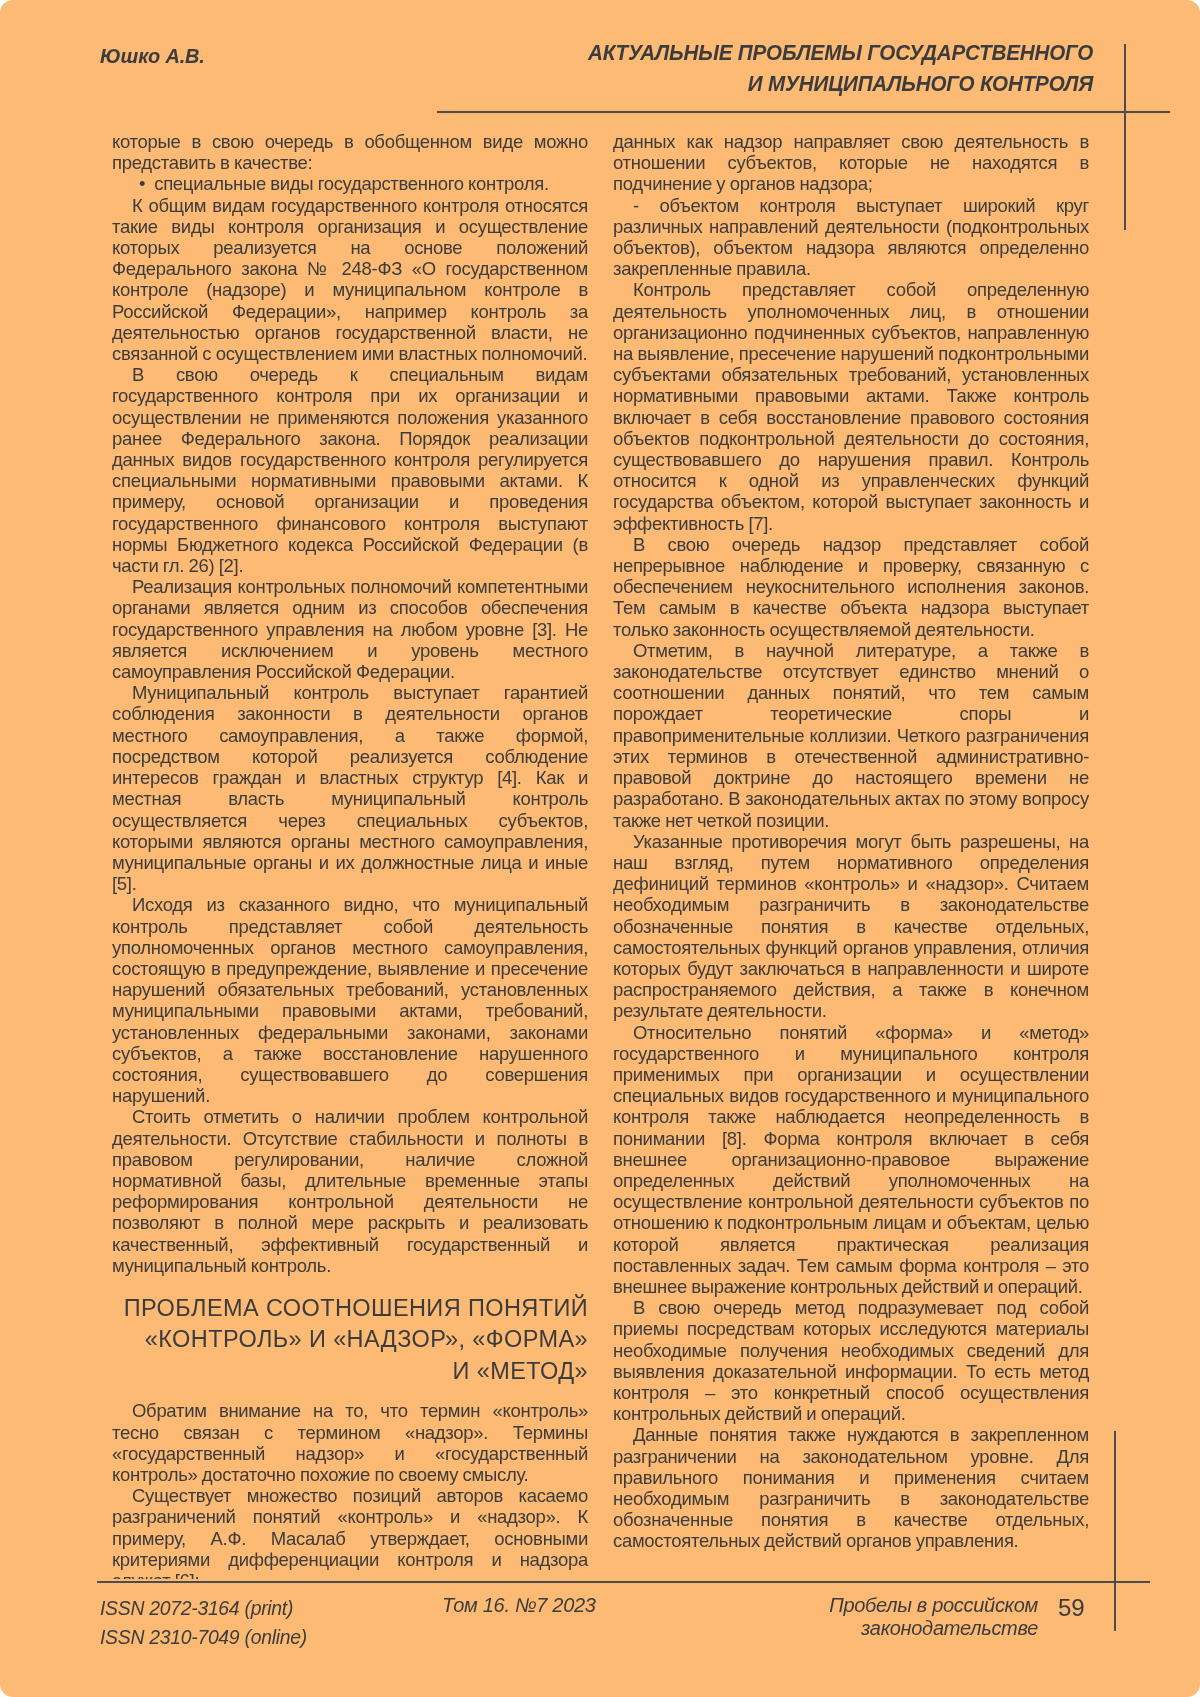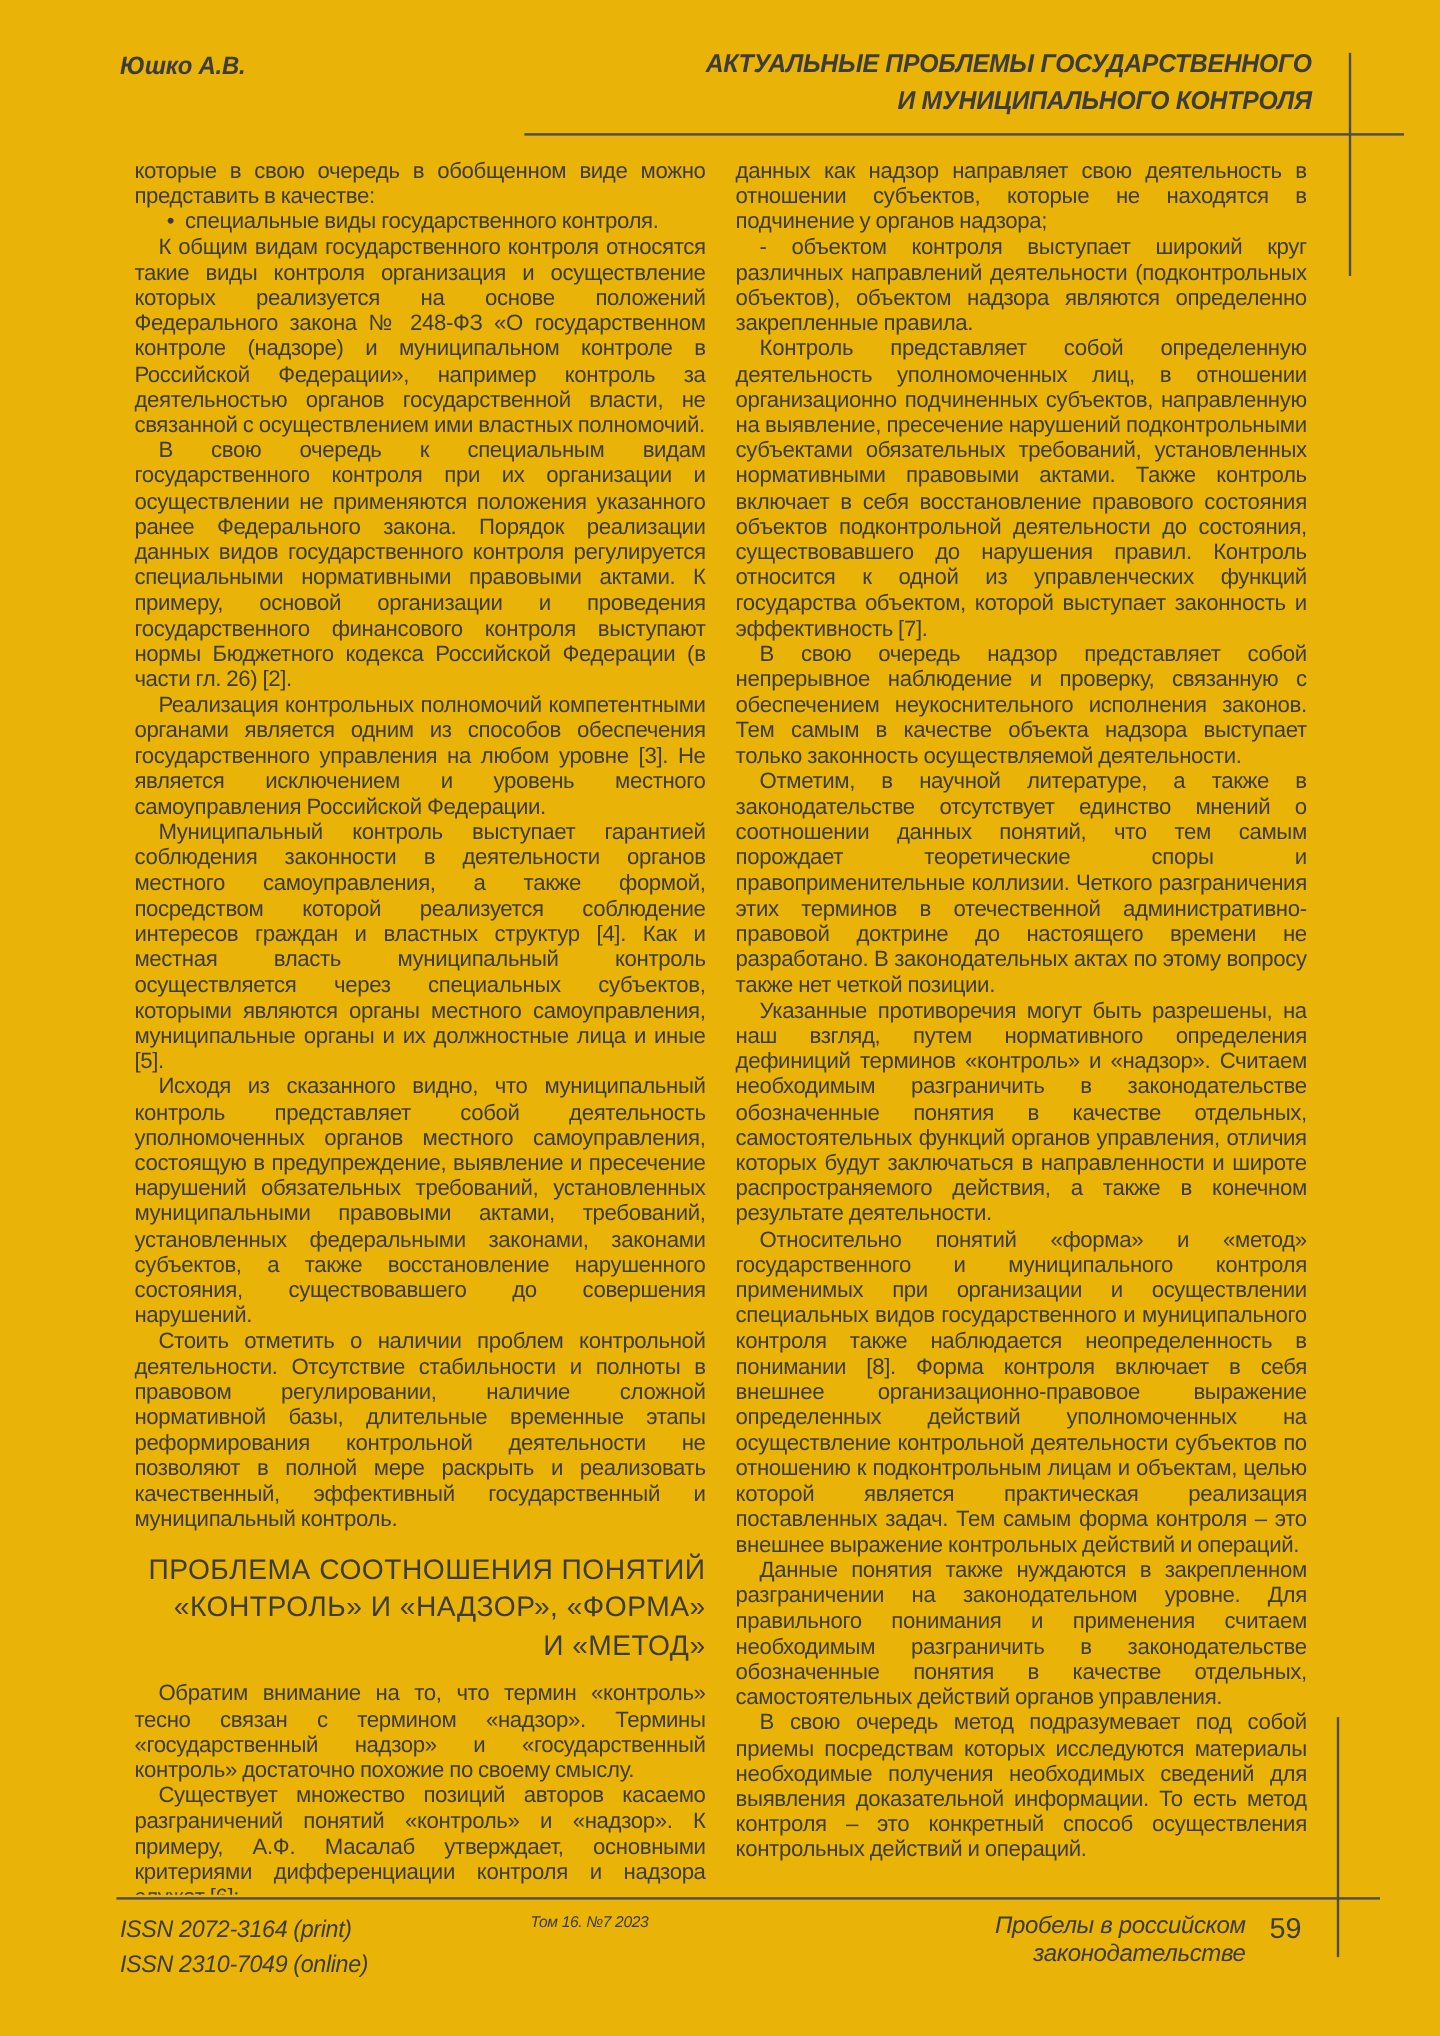--- a/index.html
+++ b/index.html
@@ -1,22 +1,23 @@
 <!DOCTYPE html>
 <html lang="ru"><head>
 <meta charset="utf-8">
 <style>
   html,body{margin:0;padding:0;background:#ffffff;}
   .page{
     position:relative;
     width:1200px;height:1697px;
-    background:#eab308;
+    background:#fdba74;
     font-family:"Liberation Sans", sans-serif;
     color:#3c3c3c;
     overflow:hidden;
+    border-radius:13px;
   }
   
   .author{
     position:absolute;left:100px;top:44px;
     font-size:21px;font-weight:bold;font-style:italic;
     letter-spacing:-0.2px;
     transform:scaleX(0.95);transform-origin:left top;
   }
   .running-title{
     position:absolute;right:107px;top:38px;
@@ -68,21 +69,21 @@
     background:#4d4d4d;
   }
   .footer-issn{
     position:absolute;left:100px;top:1594px;
     font-size:20px;font-style:italic;line-height:29px;
     letter-spacing:-0.3px;
     transform:scaleX(0.97);transform-origin:left top;
   }
   .footer-volume{
     position:absolute;left:442px;top:1594px;
-    font-size:13px;font-style:italic;
+    font-size:20px;font-style:italic;
     letter-spacing:-0.3px;
   }
   .footer-journal{
     position:absolute;left:660px;top:1594px;width:378px;
     text-align:right;
     font-size:20px;font-style:italic;
     letter-spacing:-0.3px;
   }
   .footer-pagenum{
     position:absolute;left:1058px;top:1594px;
@@ -120,22 +121,22 @@
     </div>
 
     <div class="col">
       <p class="cont">данных как надзор направляет свою деятельность в отношении субъектов, которые не находятся в подчинение у органов надзора;</p>
       <p class="para">- объектом контроля выступает широкий круг различных направлений деятельности (подконтрольных объектов), объектом надзора являются определенно закрепленные правила.</p>
       <p class="para">Контроль представляет собой определенную деятельность уполномоченных лиц, в отношении организационно подчиненных субъектов, направленную на выявление, пресечение нарушений подконтрольными субъектами обязательных требований, установленных нормативными правовыми актами. Также контроль включает в себя восстановление правового состояния объектов подконтрольной деятельности до состояния, существовавшего до нарушения правил. Контроль относится к одной из управленческих функций государства объектом, которой выступает законность и эффективность [7].</p>
       <p class="para">В свою очередь надзор представляет собой непрерывное наблюдение и проверку, связанную с обеспечением неукоснительного исполнения законов. Тем самым в качестве объекта надзора выступает только законность осуществляемой деятельности.</p>
       <p class="para">Отметим, в научной литературе, а также в законодательстве отсутствует единство мнений о соотношении данных понятий, что тем самым порождает теоретические споры и правоприменительные коллизии. Четкого разграничения этих терминов в отечественной административно-правовой доктрине до настоящего времени не разработано. В законодательных актах по этому вопросу также нет четкой позиции.</p>
       <p class="para">Указанные противоречия могут быть разрешены, на наш взгляд, путем нормативного определения дефиниций терминов «контроль» и «надзор». Считаем необходимым разграничить в законодательстве обозначенные понятия в качестве отдельных, самостоятельных функций органов управления, отличия которых будут заключаться в направленности и широте распространяемого действия, а также в конечном результате деятельности.</p>
       <p class="para">Относительно понятий «форма» и «метод» государственного и муниципального контроля применимых при организации и осуществлении специальных видов государственного и муниципального контроля также наблюдается неопределенность в понимании [8]. Форма контроля включает в себя внешнее организационно-правовое выражение определенных действий уполномоченных на осуществление контрольной деятельности субъектов по отношению к подконтрольным лицам и объектам, целью которой является практическая реализация поставленных задач. Тем самым форма контроля – это внешнее выражение контрольных действий и операций.</p>
+      <p class="para">В свою очередь метод подразумевает под собой приемы посредствам которых исследуются материалы необходимые получения необходимых сведений для выявления доказательной информации. То есть метод контроля – это конкретный способ осуществления контрольных действий и операций.</p>
       <p class="para">Данные понятия также нуждаются в закрепленном разграничении на законодательном уровне. Для правильного понимания и применения считаем необходимым разграничить в законодательстве обозначенные понятия в качестве отдельных, самостоятельных действий органов управления.</p>
-      <p class="para">В свою очередь метод подразумевает под собой приемы посредствам которых исследуются материалы необходимые получения необходимых сведений для выявления доказательной информации. То есть метод контроля – это конкретный способ осуществления контрольных действий и операций.</p>
     </div>
 
   </div>
 
   <div class="footer-rule"></div>
   <div class="vrule-bottom"></div>
   <div class="footer-issn">
     <div>ISSN 2072-3164 (print)</div>
     <div>ISSN 2310-7049 (online)</div>
   </div>

